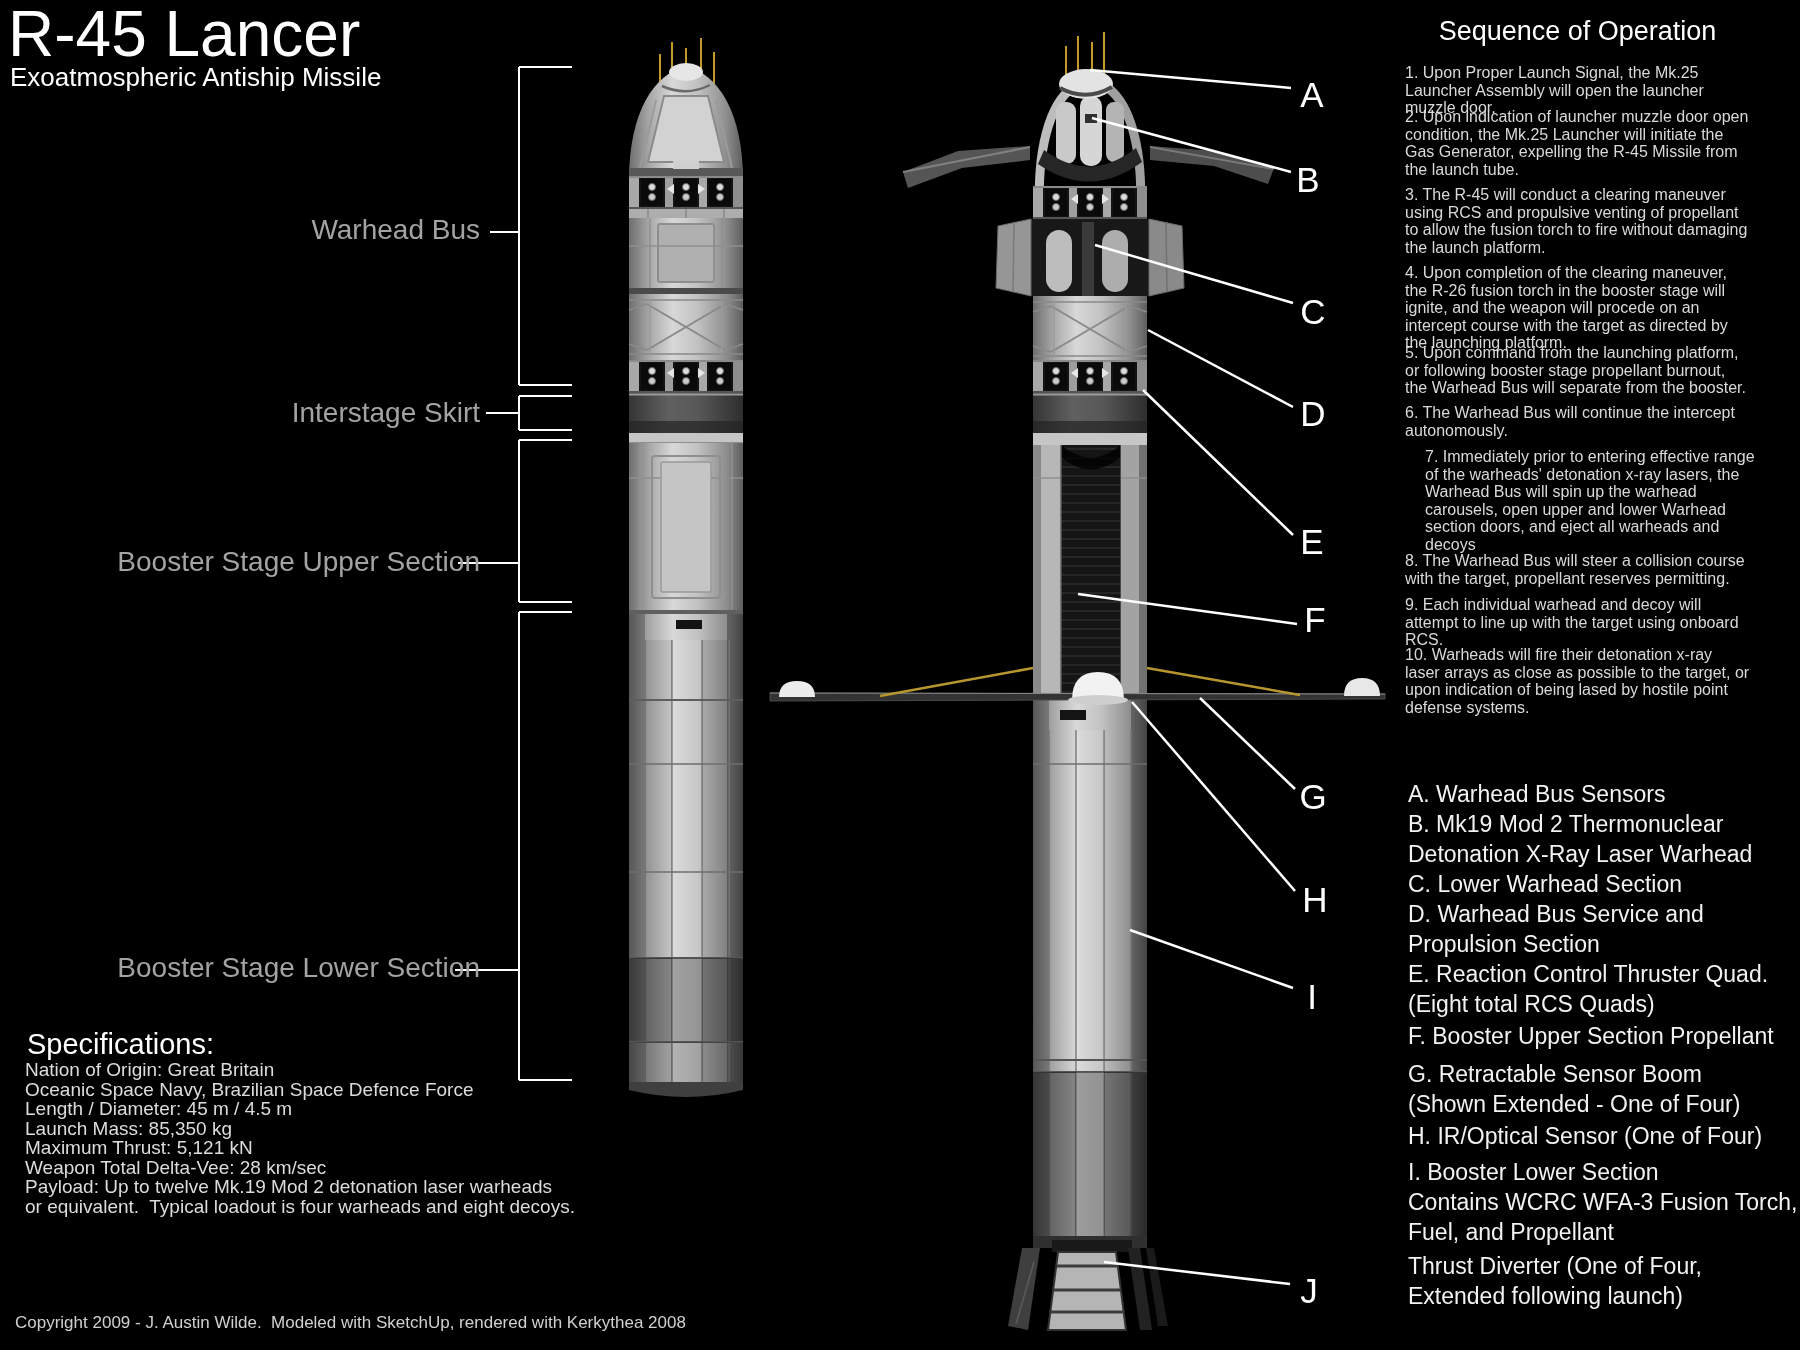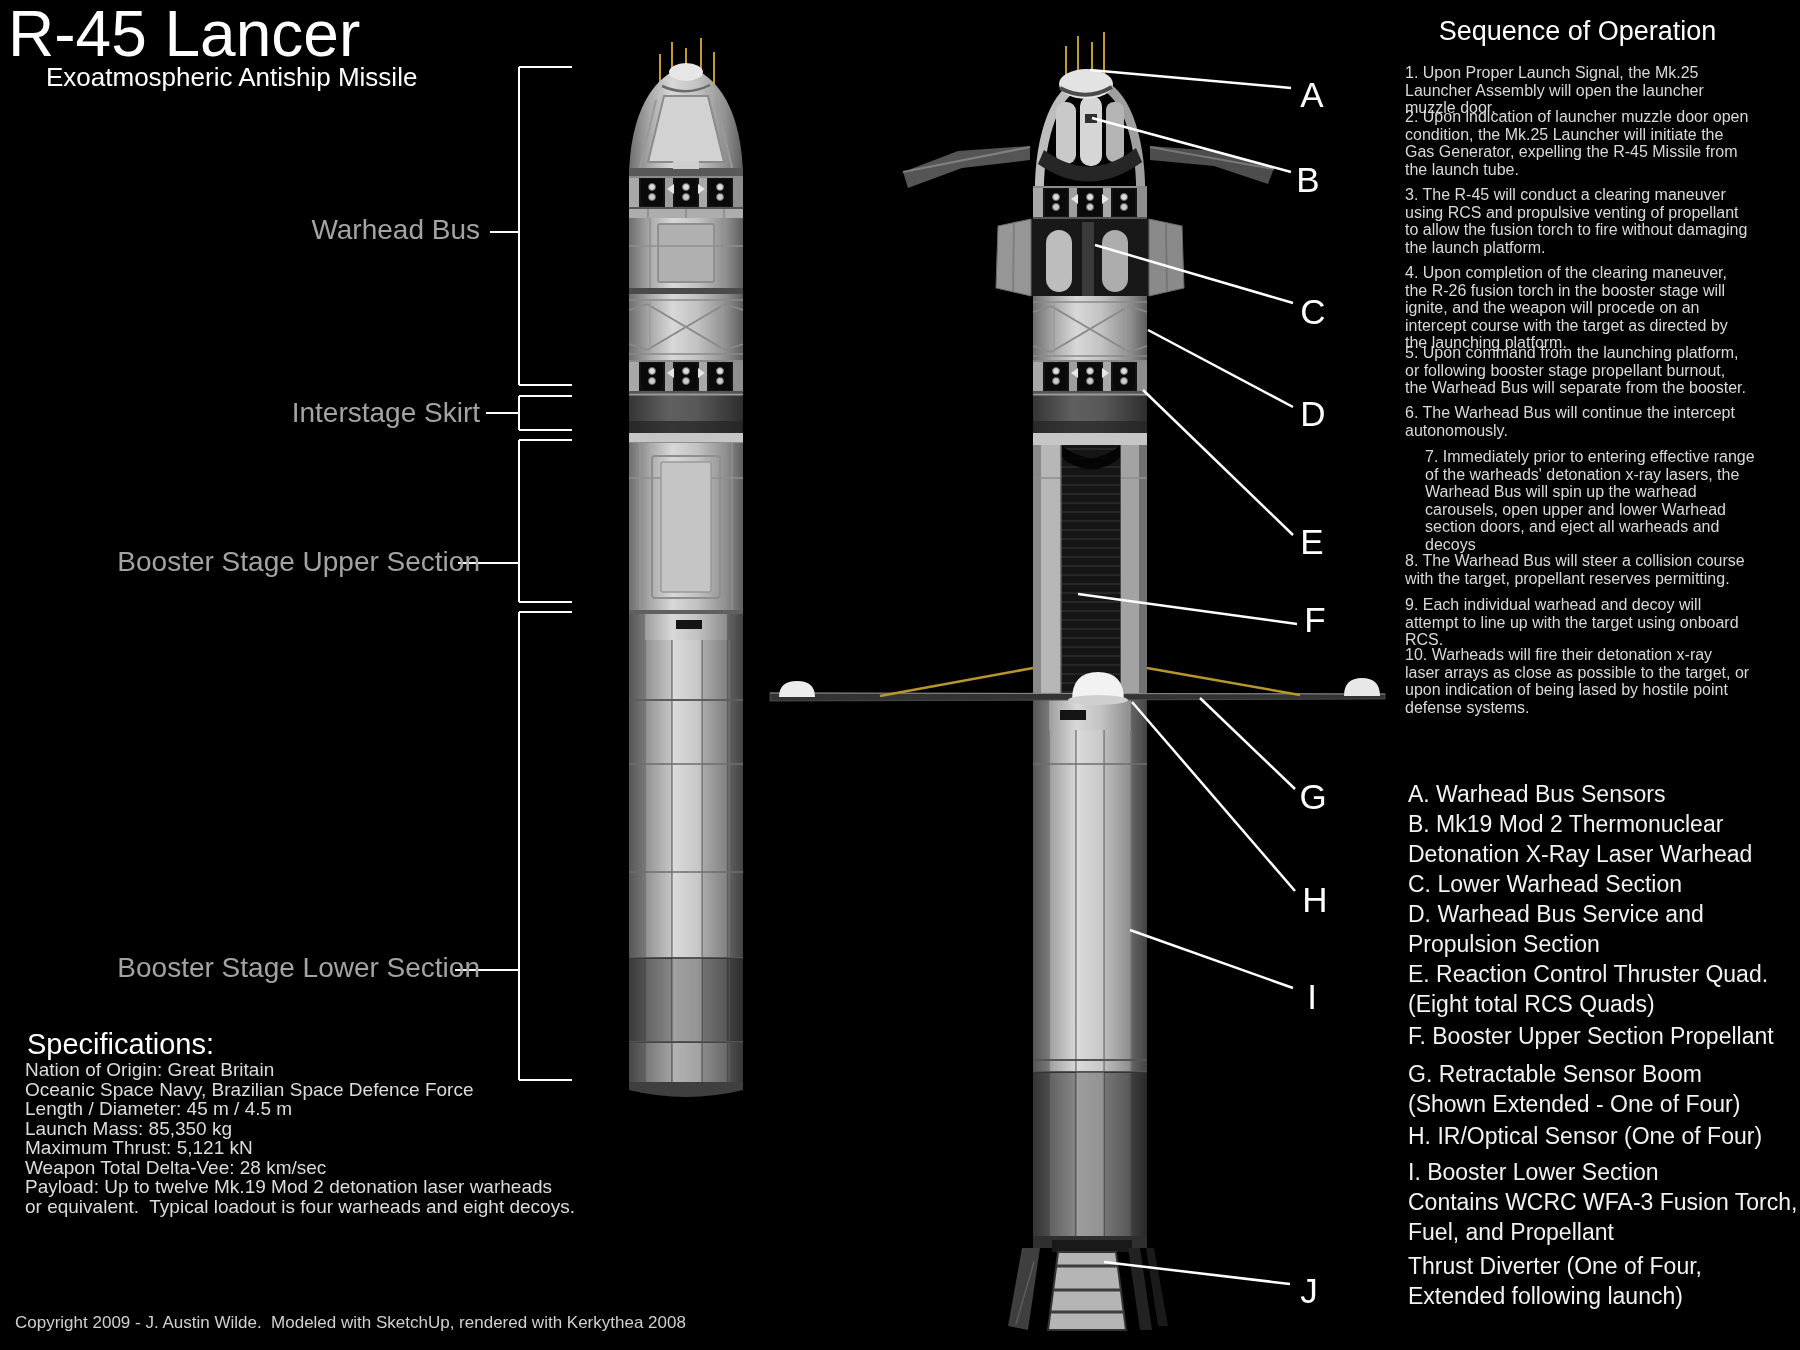--- a/index.html
+++ b/index.html
@@ -1,21 +1,21 @@
 <!DOCTYPE html>
 <html><head>
 <meta charset="utf-8">
 <style>
   html,body{margin:0;padding:0;background:#000;}
   .canvas{position:relative;width:1800px;height:1350px;background:#000;overflow:hidden;
           font-family:"Liberation Sans",sans-serif;color:#fff;}
   .abs{position:absolute;}
   svg.layer{position:absolute;left:0;top:0;}
   .title{font-size:64px;line-height:1.0;color:#fff;}
-  .subtitle{font-size:26px;color:#fff;margin-left:36px;}
+  .subtitle{font-size:26px;color:#fff;}
   .seclabel{font-size:28px;width:420px;text-align:right;color:#a3a3a3;white-space:nowrap;}
   .spechead{font-size:29px;color:#fff;}
   .specline{font-size:19px;line-height:19.5px;color:#dcdcdc;white-space:pre;}
   .seqtitle{font-size:27px;width:345px;text-align:center;color:#fff;white-space:nowrap;}
   .seqitem{font-size:16px;line-height:17.5px;width:345px;color:#d9d9d9;}
   .legenditem{font-size:23px;line-height:30px;color:#f2f2f2;white-space:nowrap;}
   .callout{font-size:35px;color:#fff;transform:translate(-50%,-50%);}
   .copyright{font-size:17px;color:#d0d0d0;white-space:pre;}
 </style>
 </head>

